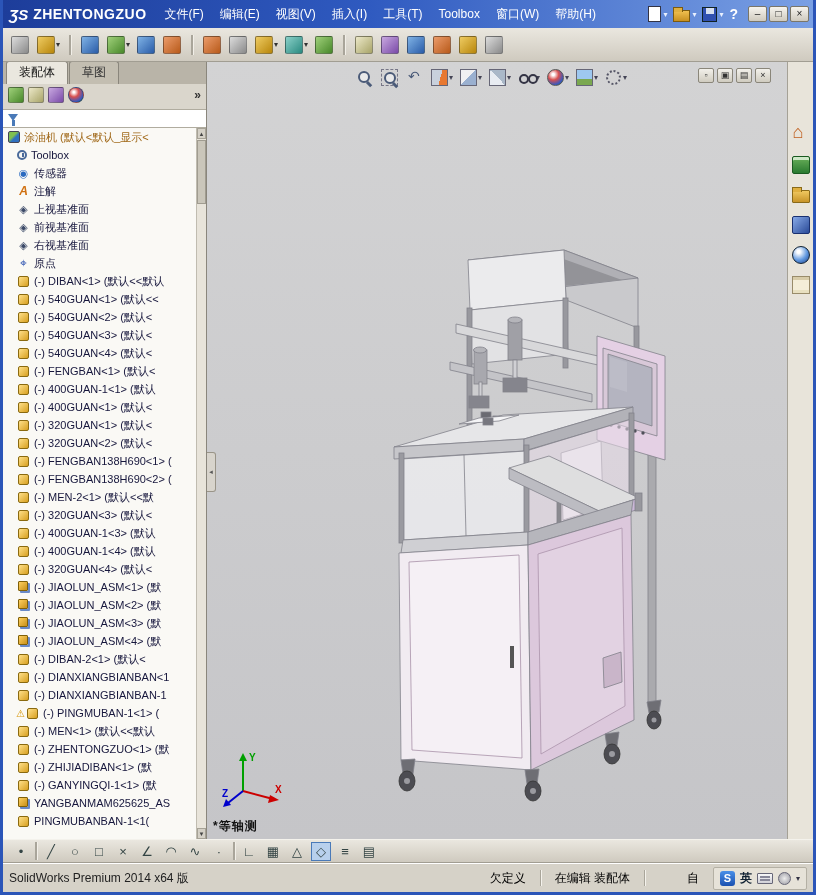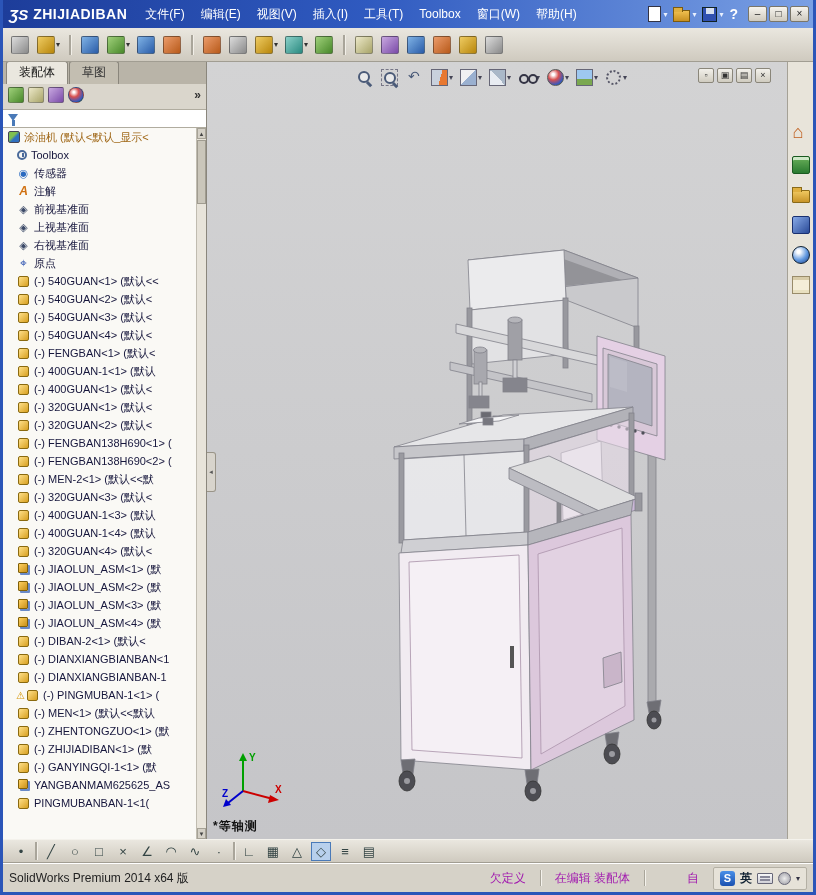--- a/index.html
+++ b/index.html
@@ -120,39 +120,39 @@
 
   
   .btoolbar { height:24px; flex:0 0 24px; background:linear-gradient(#eae7df,#cfcabf); border-top:1px solid #f4f2ec; border-bottom:1px solid #a19d92; display:flex; align-items:center; gap:4px; padding:0 8px; }
   .bicon { width:20px; height:19px; display:flex; align-items:center; justify-content:center; font-size:13px; color:#344; border:1px solid transparent; }
   .bicon.active { background:#b8d0ec; border:1px solid #4a7ab8; }
   .bicon.bsep { width:2px; height:18px; background:#a9a59a; box-shadow:1px 0 0 #f2efe8; border:none; }
 
   
   .statusbar { height:29px; flex:0 0 29px; background:#d6d2c8; border-top:1px solid #fff; display:flex; align-items:center; padding:0 6px; gap:8px;justify-content:space-between; }
   .sb-product { font-size:12px; color:#222; margin-right:auto; }
-  .sb-seg { font-size:12px; color:#a21caf; padding:0 6px; }
+  .sb-seg { font-size:12px; color:#000000; padding:0 6px; }
   .sb-sep { width:1px; height:16px; background:#a9a59a; box-shadow:1px 0 0 #f4f2ec; }
   .ime { display:flex; align-items:center; gap:5px; background:#e6e2d8; border:1px solid #b4b0a4; border-radius:2px; padding:2px 6px; }
   .sogou { width:15px; height:15px; border-radius:3px; background:linear-gradient(#4a90e8,#1a50b0); color:#fff; font-weight:bold; font-size:11px; line-height:15px; text-align:center; }
   .lang-en { font-size:12px; color:#123; font-weight:bold; }
   .kb { width:16px; height:11px; border:1px solid #667; background:linear-gradient(#f8f8f8,#d0d0d8); border-radius:1px; position:relative; }
   .kb::before { content:""; position:absolute; left:2px; top:2px; width:10px; height:2px; background:#889; box-shadow:0 3px 0 #889; }
   .s-tool { width:13px; height:13px; border-radius:50%; background:radial-gradient(#ececec,#9a9aa2); border:1px solid #667; }
   .ime-arrow { font-size:8px; color:#334; }
 </style>
 </head>
 <body>
 
 <div class="app">
 
   <div class="titlebar">
     <div class="logo">
       <span class="logo-mark">ƷS</span>
-      <span class="logo-text">ZHIJIADIBAN</span>
+      <span class="logo-text">ZHENTONGZUO</span>
     </div>
     <div class="menubar">
 
     <span class="menu-item">文件(F)</span>
         <span class="menu-item">编辑(E)</span>
         <span class="menu-item">视图(V)</span>
         <span class="menu-item">插入(I)</span>
         <span class="menu-item">工具(T)</span>
         <span class="menu-item">Toolbox</span>
         <span class="menu-item">窗口(W)</span>
@@ -312,41 +312,46 @@
 
             <div class="trow ind1">
               <span class="texp"></span>
               <span class="ti annotations-icon"></span>
               <span class="ttext">注解</span>
             </div>
 
             <div class="trow ind1">
               <span class="texp"></span>
               <span class="ti plane-icon"></span>
+              <span class="ttext">上视基准面</span>
+            </div>
+
+            <div class="trow ind1">
+              <span class="texp"></span>
+              <span class="ti plane-icon"></span>
               <span class="ttext">前视基准面</span>
-            </div>
-
-            <div class="trow ind1">
-              <span class="texp"></span>
-              <span class="ti plane-icon"></span>
-              <span class="ttext">上视基准面</span>
             </div>
 
             <div class="trow ind1">
               <span class="texp"></span>
               <span class="ti plane-icon"></span>
               <span class="ttext">右视基准面</span>
             </div>
 
             <div class="trow ind1">
               <span class="texp"></span>
               <span class="ti origin-icon"></span>
               <span class="ttext">原点</span>
             </div>
 
+            <div class="trow ind1">
+              <span class="texp"></span>
+              <span class="ti part-icon"></span>
+              <span class="ttext">(-) DIBAN&lt;1&gt; (默认&lt;&lt;默认</span>
+            </div>
 
             <div class="trow ind1">
               <span class="texp"></span>
               <span class="ti part-icon"></span>
               <span class="ttext">(-) 540GUAN&lt;1&gt; (默认&lt;&lt;</span>
             </div>
 
             <div class="trow ind1">
               <span class="texp"></span>
               <span class="ti part-icon"></span>

